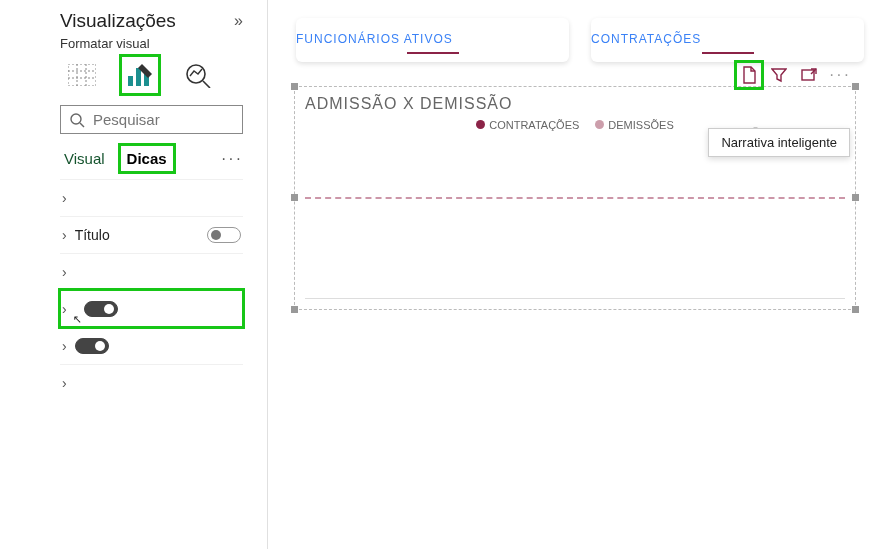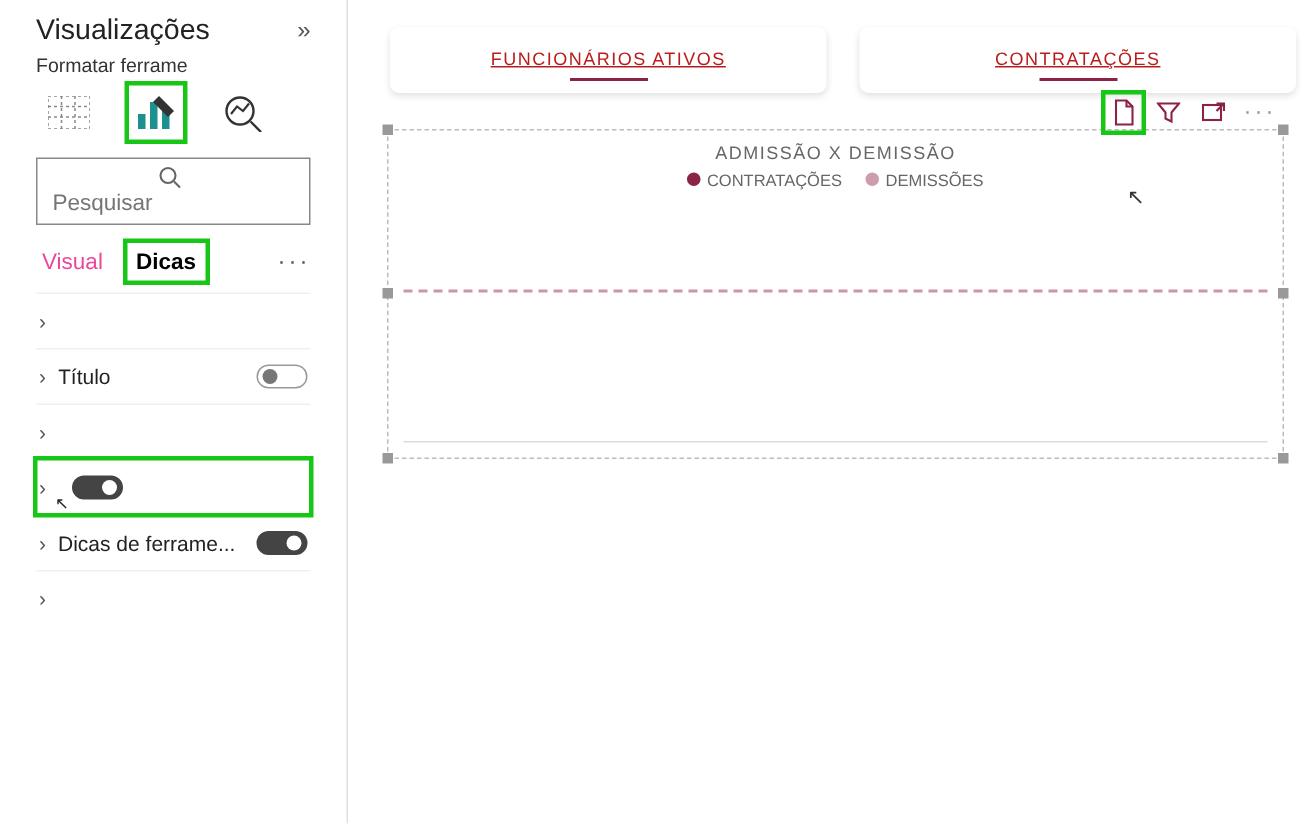--- a/index.html
+++ b/index.html
@@ -1,57 +1,57 @@
 <!DOCTYPE html>
 <html><head>
   <meta charset="utf-8">
   <style>
     * { box-sizing: border-box; font-family: "Segoe UI", Arial, sans-serif; }
     body { margin: 0; background: #fff; color: #222; }
     .app { display: flex; width: 876px; height: 549px; }
-    .sidebar { width: 232px; border-right: 1px solid #e0e0e0; padding: 8px 24px; }
+    .sidebar { width: 232px; border-right: 1px solid #e0e0e0; padding: 8px 24px; margin-left: 36px; }
     .pane-title { font-size: 19px; margin: 2px 0 4px; display:flex; align-items:center; justify-content:space-between;}
     .collapse-chev { font-size:16px; color:#555;}
     .subtitle { font-size: 13px; color: #333; margin-bottom: 8px;}
     .icon-row { display:flex; gap:26px; align-items:center; margin:6px 0 14px; padding-left:6px;}
     .icon-box { width:32px; height:32px; display:flex; align-items:center; justify-content:center; }
     .highlight { outline:3px solid #17c617; outline-offset:2px;}
-    .search { display:flex; align-items:center; border:1px solid #888; padding:4px 8px; margin-bottom:14px;flex-direction:column;}
+    .search { display:flex; align-items:center; border:1px solid #888; padding:4px 8px; margin-bottom:14px;}
     .search input { border:none; outline:none; font-size:15px; width:100%; }
     .search svg { margin-right:6px; flex-shrink:0;}
     .tab-row { display:flex; align-items:center; gap:14px; margin-bottom:10px;}
-    .tab { font-size:15px; padding:2px 4px; color:#ec4899;}
+    .tab { font-size:15px; padding:2px 4px; color:#14532d;}
     .tab.active { font-weight:600; color:#000;}
     .more-dots { font-size:16px; letter-spacing:2px; margin-left:auto; color:#555;}
     .section { display:flex; align-items:center; padding:10px 2px; font-size:14px; color:#222; border-top:1px solid #f0f0f0; cursor:pointer;}
     .section:first-of-type { border-top:none;}
     .section .chev { margin-right:8px; color:#555;}
     .section .label { flex:1; white-space:nowrap; overflow:hidden; text-overflow:ellipsis;}
     .toggle { width:34px; height:16px; border-radius:10px; position:relative; border:1px solid #999;}
     .toggle .knob { width:10px; height:10px; border-radius:50%; background:#777; position:absolute; top:2px;}
     .toggle.off { background:#fff;} .toggle.off .knob { left:3px;}
     .toggle.on { background:#444; border-color:#444;} .toggle.on .knob { background:#fff; right:3px;}
     .section.highlight-row { outline:3px solid #17c617; outline-offset:-1px;}
     .cursor-mini { position:relative; left:-2px; top:10px; font-size:11px;}
 
     .canvas { flex:1; padding:18px 12px 10px 18px; position:relative;}
     .cards { display:flex; gap:22px; margin-left:10px;}
-    .card { flex:1; border-radius:6px; box-shadow: 0 2px 5px rgba(0,0,0,0.12); padding:14px 0 8px; text-align:center; font-size:12px; letter-spacing:1px; color:#b91c1c; position:relative;text-decoration:underline;}
+    .card { flex:1; border-radius:6px; box-shadow: 0 2px 5px rgba(0,0,0,0.12); padding:14px 0 8px; text-align:left; font-size:12px; letter-spacing:1px; color:#3b82f6; position:relative;}
     .card .underline { height:2px; width:52px; background:#8b2347; margin:6px auto 0;}
     .tooltip { position:absolute; top:128px; right:26px; background:#fff; border:1px solid #ccc; padding:6px 12px; font-size:13px; box-shadow:0 2px 6px rgba(0,0,0,0.15); z-index:5;}
 
     .chart-wrap { margin:24px 8px 0; border:1px dashed #bbb; position:relative; padding:4px 10px 10px;}
     .handle { width:7px; height:7px; background:#999; position:absolute;}
     .h-tl{top:-4px;left:-4px;} .h-tr{top:-4px;right:-4px;} .h-bl{bottom:-4px;left:-4px;} .h-br{bottom:-4px;right:-4px;}
     .h-ml{top:50%;left:-4px;margin-top:-4px;} .h-mr{top:50%;right:-4px;margin-top:-4px;}
     .chart-toolbar { position:absolute; top:-22px; right:4px; display:flex; gap:10px; align-items:center;}
     .tb-icon { width:20px; height:20px; display:flex; align-items:center; justify-content:center; color:#8b2347;}
     .tb-icon.highlight { outline:3px solid #17c617; padding:2px;}
     .tb-more { color:#999; letter-spacing:2px;}
-    .chart-title { text-align:center; font-size:12px; letter-spacing:1px; color:#666; margin:4px 0 6px;}
+    .chart-title { text-align:left; font-size:16px; letter-spacing:1px; color:#666; margin:4px 0 6px;}
     .legend { display:flex; justify-content:center; gap:16px; font-size:11px; color:#666; margin-bottom:8px;}
     .legend .dot{width:9px;height:9px;border-radius:50%;display:inline-block;margin-right:4px;}
     .plot { position:relative; height:160px; border-bottom:1px solid #ddd;}
     .ref-line { position:absolute; left:0; right:0; border-top:2px dashed #cc96a8; }
     .bars { display:flex; height:100%; align-items:flex-end; gap:12px; padding:0 6px;}
     .month { flex:1; display:flex; align-items:flex-end; gap:3px; justify-content:center;}
     .bar { width:16px;}
     .bar.c { background:#8b2347;}
     .bar.d { background:#cc9eab; width:12px;}
     .xlabels { display:flex; padding:4px 6px 0;}
@@ -60,21 +60,21 @@
   </style>
 </head>
 <body>
 
 <div class="app">
   <aside class="sidebar">
     <div class="pane-title">
       <span>Visualizações</span>
       <span class="collapse-chev">»</span>
     </div>
-    <div class="subtitle">Formatar ferrame</div>
+    <div class="subtitle">Formatar visual</div>
 
     <div class="icon-row">
       <div class="icon-box">
         <svg width="28" height="22">
             <rect x="0" y="0" width="28" height="22" fill="none" stroke="#888" stroke-dasharray="2 2"></rect>
             <line x1="0" y1="7" x2="28" y2="7" stroke="#888" stroke-dasharray="2 2"></line>
             <line x1="0" y1="14" x2="28" y2="14" stroke="#888" stroke-dasharray="2 2"></line>
             <line x1="9" y1="0" x2="9" y2="22" stroke="#888" stroke-dasharray="2 2"></line>
             <line x1="18" y1="0" x2="18" y2="22" stroke="#888" stroke-dasharray="2 2"></line>
           </svg>
@@ -125,36 +125,36 @@
     </div>
     <div class="section highlight-row">
       <span class="chev">›</span>
       <span class="cursor-mini">↖</span>
       <span class="toggle on">
           <span class="knob"></span>
         </span>
     </div>
     <div class="section">
       <span class="chev">›</span>
-      <span class="label">Dicas de ferrame...</span>
       <span class="toggle on">
           <span class="knob"></span>
         </span>
     </div>
     <div class="section">
       <span class="chev">›</span>
     </div>
   </aside>
 
   <main class="canvas">
     <div class="cards">
       <div class="card"><span>FUNCIONÁRIOS ATIVOS</span><div class="underline"></div></div>
       <div class="card"><span>CONTRATAÇÕES</span><div class="underline"></div></div>
     </div>
 
+    <div class="tooltip">Narrativa inteligente</div>
 
     <div class="chart-wrap">
       <div class="handle h-tl"></div>
       <div class="handle h-tr"></div>
       <div class="handle h-bl"></div>
       <div class="handle h-br"></div>
       <div class="handle h-ml"></div>
       <div class="handle h-mr"></div>
 
       <div class="chart-toolbar">

